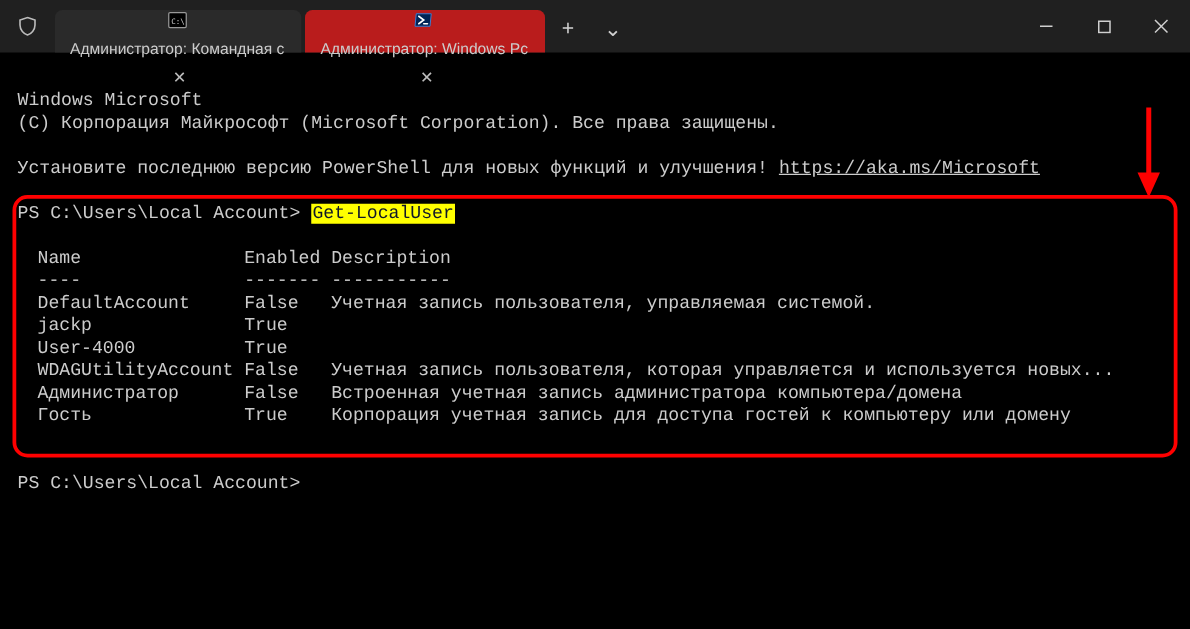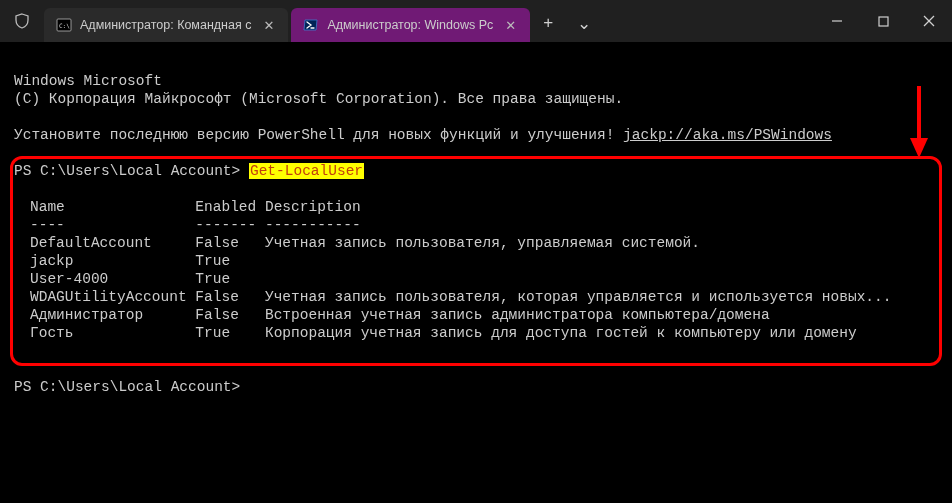--- a/index.html
+++ b/index.html
@@ -38,23 +38,24 @@
     align-items: center;
     gap: 8px;
     height: 34px;
     padding: 0 14px 0 12px;
     font-size: 12.5px;
     color: #cccccc;
     border-radius: 6px 6px 0 0;
     position: relative;
     font-family: "Segoe UI", Arial, sans-serif;
     cursor: pointer;
+    flex-direction: column;
   }
   .tab.inactive { background: #2a2a2a; }
-  .tab.active   { background: #701a75; text-align: center; }
+  .tab.active   { background: #b91c1c; text-align: center; }
   .tab .tab-icon {
     width: 16px; height: 16px;
     display: inline-block;
   }
   .tab .close-x {
     font-size: 13px;
     color: #bbbbbb;
     margin-left: 4px;
     cursor: pointer;
   }
@@ -89,21 +90,21 @@
   .term {
     padding: 12px 14px 0 14px;
     font-size: 14.5px;
     line-height: 18px;
     white-space: pre;
     letter-spacing: 0;
   }
   .link { text-decoration: underline; }
   .hl {
     background: #ffff00;
-    color: #c2410c;
+    color: #0f172a;
     padding: 0 1px;
   }
   .highlight-box {
     position: absolute;
     left: 10px;
     right: 10px;
     top: 156px;
     height: 210px;
     border: 3px solid #ff0000;
     border-radius: 12px;
@@ -181,21 +182,21 @@
         <line x1="11" y1="1" x2="1" y2="11" stroke="#d0d0d0" stroke-width="1.2"></line>
       </svg>
     </div>
   </div>
 </div>
 
 <div class="term">
 <span>Windows Microsoft</span>
 <span>(C) Корпорация Майкрософт (Microsoft Corporation). Все права защищены.</span>
 
-<span>Установите последнюю версию PowerShell для новых функций и улучшения! </span><span class="link">jackp://aka.ms/PSWindows</span>
+<span>Установите последнюю версию PowerShell для новых функций и улучшения! </span><span class="link">https://aka.ms/Microsoft</span>
 
 <span>PS C:\Users\Local Account&gt; </span><span class="hl">Get-LocalUser</span>
 
 <span class="row">Name               Enabled Description</span>
 <span class="row">----               ------- -----------</span>
 <span class="row">DefaultAccount     False   Учетная запись пользователя, управляемая системой.</span>
 <span class="row">jackp              True</span>
 <span class="row">User-4000          True</span>
 <span class="row">WDAGUtilityAccount False   Учетная запись пользователя, которая управляется и используется новых...</span>
 <span class="row">Администратор      False   Встроенная учетная запись администратора компьютера/домена</span>

